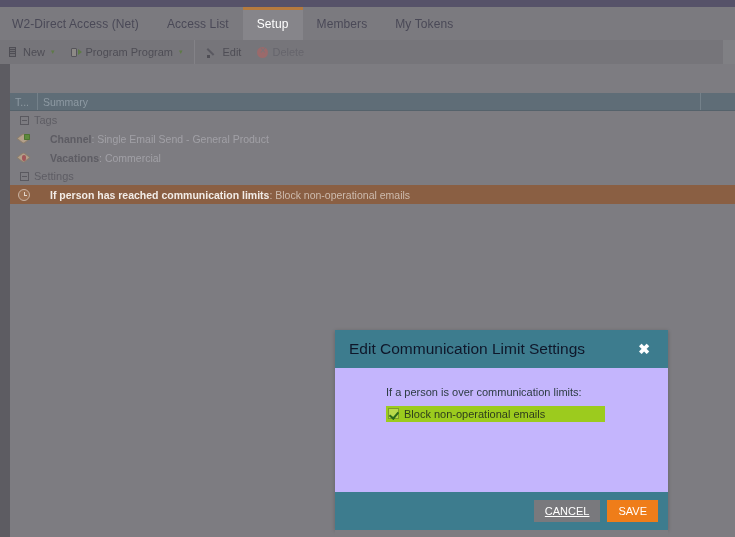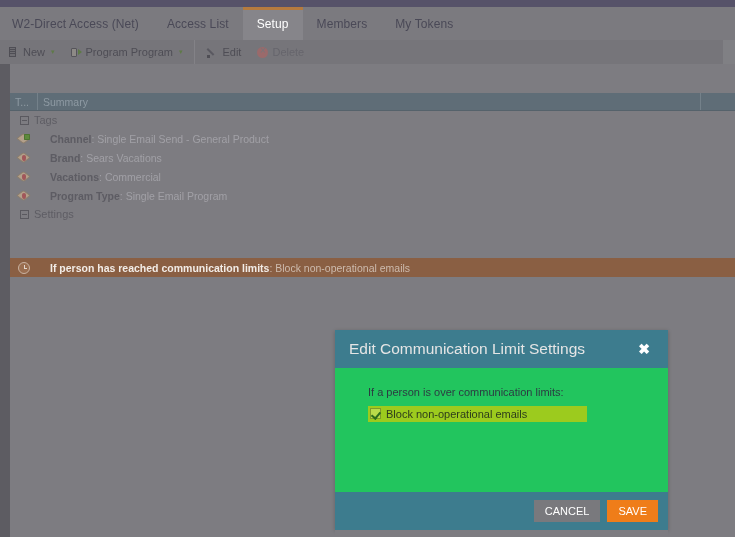--- a/index.html
+++ b/index.html
@@ -269,21 +269,20 @@
     padding-left: 12px;
     white-space: nowrap;
   }
   .data-row .lbl {
     font-weight: bold;
     color: #5d5c63;
   }
   .data-row.selected {
     background: #8a5f43;
     color: #cdbbae;
-    margin-top: 35px;
   }
   .data-row.selected .lbl { color: #f2ece7; }
 
   
   .tag-icon {
     position: relative;
     width: 12px; height: 12px;
     display: inline-block;
   }
   .tag-icon .tag-body {
@@ -350,38 +349,38 @@
   .modal-head {
     height: 38px;
     background: #3d7c8e;
     display: flex;
     align-items: center;
     padding: 0 14px;
     box-sizing: border-box;
   }
   .modal-title {
     flex: 1 1 auto;
-    color: #e5e5e5;
+    color: #0f172a;
     font-size: 15.5px;
     white-space: nowrap;
     cursor: default;
   }
   .modal-close {
     color: #ffffff;
     font-size: 14px;
     font-weight: bold;
     line-height: 1;
     padding: 3px 4px;
     cursor: pointer;
     user-select: none;
   }
   .modal-body {
-    background: #22c55e;
+    background: #c4b5fd;
     height: 124px;
-    padding: 18px 0 0 33px;
+    padding: 18px 0 0 51px;
     box-sizing: border-box;
   }
   .modal-prompt {
     font-size: 11px;
     color: #2c3b42;
     margin-bottom: 7px;
     cursor: default;
   }
   .chk-row {
     display: inline-flex;
@@ -425,21 +424,21 @@
   }
   .btn {
     border: none;
     font-family: inherit;
     font-size: 11px;
     color: #ffffff;
     padding: 4px 11px;
     cursor: pointer;
     line-height: 14px;
   }
-  .btn-cancel { background: #79797d; }
+  .btn-cancel { background: #79797d; text-decoration: underline; }
   .btn-save { background: #ef7d19; text-align: right; }
 
   .modal-bottom-edge {
     position: absolute;
     left: 335px;
     top: 530px;
     width: 333px;
     height: 7px;
     background: #7d7c81;
   }
@@ -518,49 +517,31 @@
       <div class="data-row">
         <span class="rowicon">
           <span class="tag-icon plus">
             <span class="tag-body"></span>
               <span class="tag-mark"></span>
           </span>
         </span>
         <span class="rowtext"><span class="lbl">Channel</span>: <span>Single Email Send - General Product</span></span>
       </div>
 
-      <div class="data-row">
-        <span class="rowicon">
-          <span class="tag-icon">
-            <span class="tag-body"></span>
-              <span class="tag-mark"></span>
-          </span>
-        </span>
-        <span class="rowtext"><span class="lbl">Brand</span>: <span>Sears Vacations</span></span>
-      </div>
 
       <div class="data-row">
         <span class="rowicon">
           <span class="tag-icon">
             <span class="tag-body"></span>
               <span class="tag-mark"></span>
           </span>
         </span>
         <span class="rowtext"><span class="lbl">Vacations</span>: <span>Commercial</span></span>
       </div>
 
-      <div class="data-row">
-        <span class="rowicon">
-          <span class="tag-icon">
-            <span class="tag-body"></span>
-              <span class="tag-mark"></span>
-          </span>
-        </span>
-        <span class="rowtext"><span class="lbl">Program Type</span>: <span>Single Email Program</span></span>
-      </div>
 
       <div class="grp-row">
         <span class="expander"></span>
         <span>Settings</span>
       </div>
 
       <div class="data-row selected">
         <span class="rowicon">
           <span class="limit-icon"></span>
         </span>

